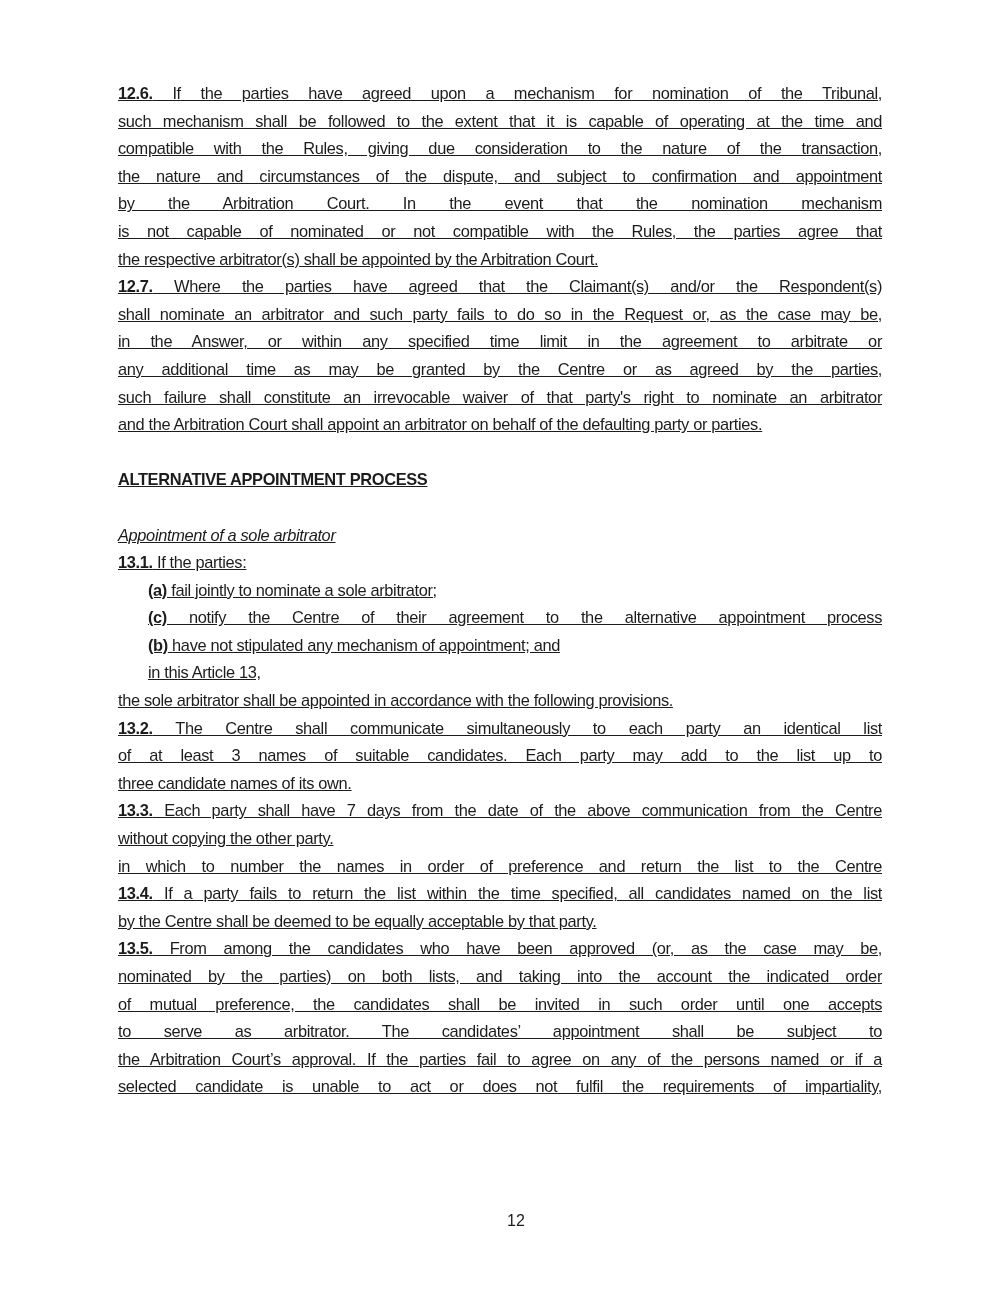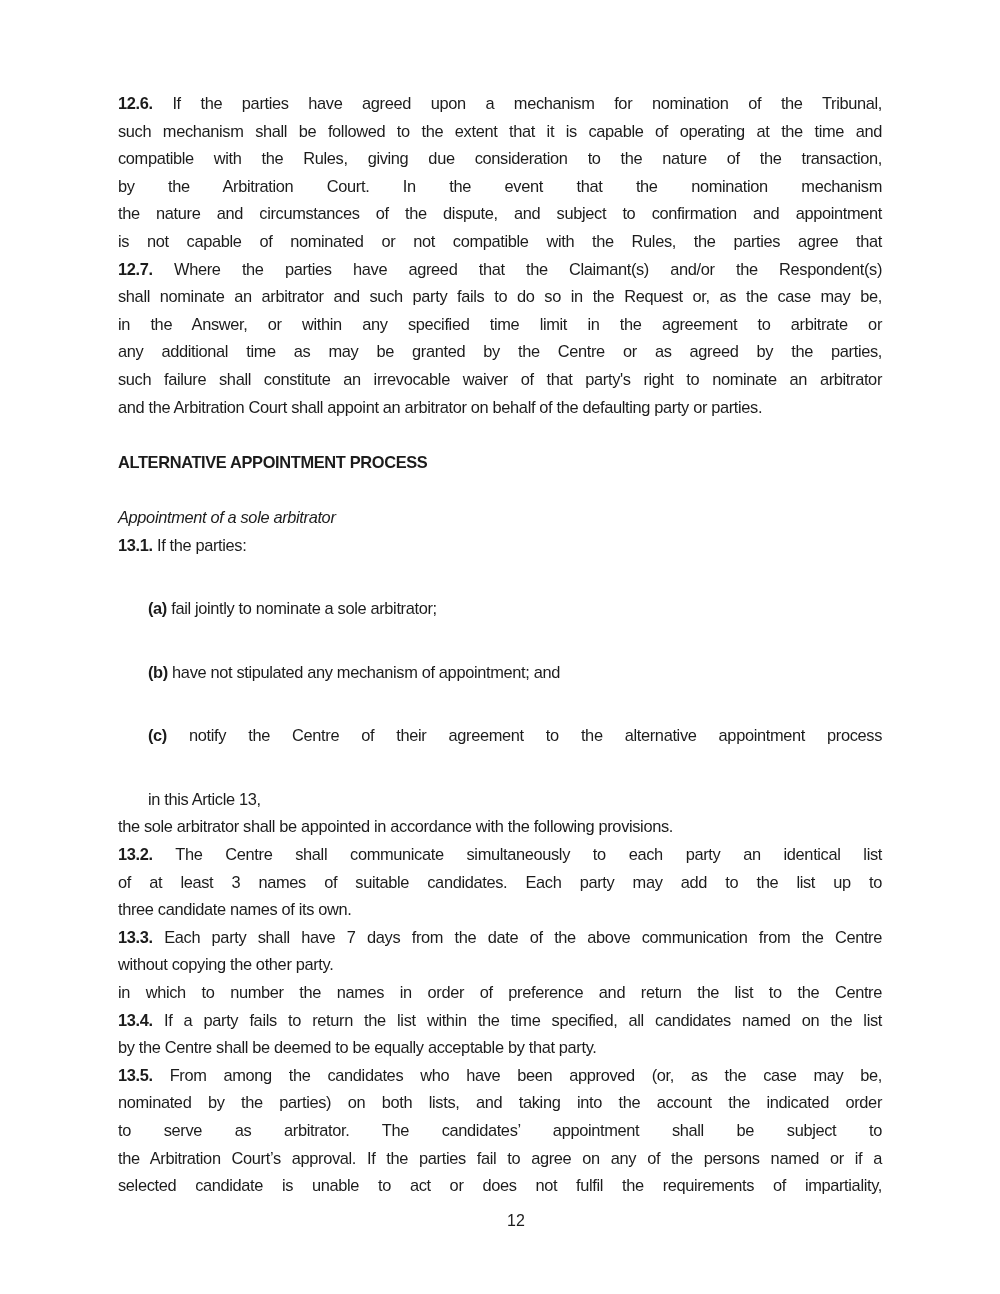--- a/index.html
+++ b/index.html
@@ -1,53 +1,54 @@
 <!DOCTYPE html>
 <html><head>
 <meta charset="utf-8">
 <style>
   html, body { margin: 0; padding: 0; background: #ffffff; }
   body {
     width: 1000px; height: 1294px; position: relative; overflow: hidden;
     font-family: "Liberation Sans", sans-serif;
     color: #1c1c1c;
   }
-  .page { position: absolute; left: 118px; top: 90px; width: 764px; }
+  .page { position: absolute; left: 118px; top: 80px; width: 764px; text-decoration: underline; }
   .line {
     display: block;
     height: 27.6px; line-height: 27.6px;
     font-size: 16.4px;
     white-space: nowrap;
     text-align: justify;
     text-align-last: justify;
     letter-spacing: -0.35px;
   }
   .line.last { text-align-last: left; }
-  .line.indent { padding-left: 30px; margin-top: 36px; }
+  .line.indent { padding-left: 30px; }
   .num { font-weight: bold; }
   .gap { height: 27.6px; }
   .bold { font-weight: bold; }
   .italic { font-style: italic; }
   .page-number {
     position: absolute; left: 16px; width: 1000px; top: 1212px;
     text-align: center; font-size: 16px; color: #1c1c1c;
   }
 </style>
 </head>
 <body>
 
 <div class="page">
 
   <div>
     <div class="line"><span class="num">12.6.</span><span> If the parties have agreed upon a mechanism for nomination of the Tribunal,</span></div>
     <div class="line">such mechanism shall be followed to the extent that it is capable of operating at the time and</div>
     <div class="line">compatible with the Rules, giving due consideration to the nature of the transaction,</div>
+    <div class="line">the nature and circumstances of the dispute, and subject to confirmation and appointment</div>
     <div class="line">by the Arbitration Court. In the event that the nomination mechanism</div>
-    <div class="line">the nature and circumstances of the dispute, and subject to confirmation and appointment</div>
     <div class="line">is not capable of nominated or not compatible with the Rules, the parties agree that</div>
+    <div class="line last">the respective arbitrator(s) shall be appointed by the Arbitration Court.</div>
   </div>
 
   <div>
     <div class="line"><span class="num">12.7.</span><span> Where the parties have agreed that the Claimant(s) and/or the Respondent(s)</span></div>
     <div class="line">shall nominate an arbitrator and such party fails to do so in the Request or, as the case may be,</div>
     <div class="line">in the Answer, or within any specified time limit in the agreement to arbitrate or</div>
     <div class="line">any additional time as may be granted by the Centre or as agreed by the parties,</div>
     <div class="line">such failure shall constitute an irrevocable waiver of that party's right to nominate an arbitrator</div>
     <div class="line last">and the Arbitration Court shall appoint an arbitrator on behalf of the defaulting party or parties.</div>
   </div>
@@ -57,22 +58,22 @@
 
   <div class="line last bold">ALTERNATIVE APPOINTMENT PROCESS</div>
 
   <div class="gap"></div>
 
   <div class="line last italic">Appointment of a sole arbitrator</div>
 
   <div>
     <div class="line last"><span class="num">13.1.</span><span> If the parties:</span></div>
     <div class="line last indent"><span class="num">(a)</span><span> fail jointly to nominate a sole arbitrator;</span></div>
+    <div class="line indent"><span class="num">(c)</span><span> notify the Centre of their agreement to the alternative appointment process</span></div>
     <div class="line last indent"><span class="num">(b)</span><span> have not stipulated any mechanism of appointment; and</span></div>
-    <div class="line indent"><span class="num">(c)</span><span> notify the Centre of their agreement to the alternative appointment process</span></div>
     <div class="line last indent">in this Article 13,</div>
     <div class="line last">the sole arbitrator shall be appointed in accordance with the following provisions.</div>
   </div>
 
   <div>
     <div class="line"><span class="num">13.2.</span><span> The Centre shall communicate simultaneously to each party an identical list</span></div>
     <div class="line">of at least 3 names of suitable candidates. Each party may add to the list up to</div>
     <div class="line last">three candidate names of its own.</div>
   </div>
 
@@ -83,20 +84,21 @@
   </div>
 
   <div>
     <div class="line"><span class="num">13.4.</span><span> If a party fails to return the list within the time specified, all candidates named on the list</span></div>
     <div class="line last">by the Centre shall be deemed to be equally acceptable by that party.</div>
   </div>
 
   <div>
     <div class="line"><span class="num">13.5.</span><span> From among the candidates who have been approved (or, as the case may be,</span></div>
     <div class="line">nominated by the parties) on both lists, and taking into the account the indicated order</div>
+    <div class="line">of mutual preference, the candidates shall be invited in such order until one accepts</div>
     <div class="line">to serve as arbitrator. The candidates’ appointment shall be subject to</div>
     <div class="line">the Arbitration Court’s approval. If the parties fail to agree on any of the persons named or if a</div>
     <div class="line">selected candidate is unable to act or does not fulfil the requirements of impartiality,</div>
   </div>
 
 </div>
 
 <div class="page-number">12</div>
 
 </body></html>

